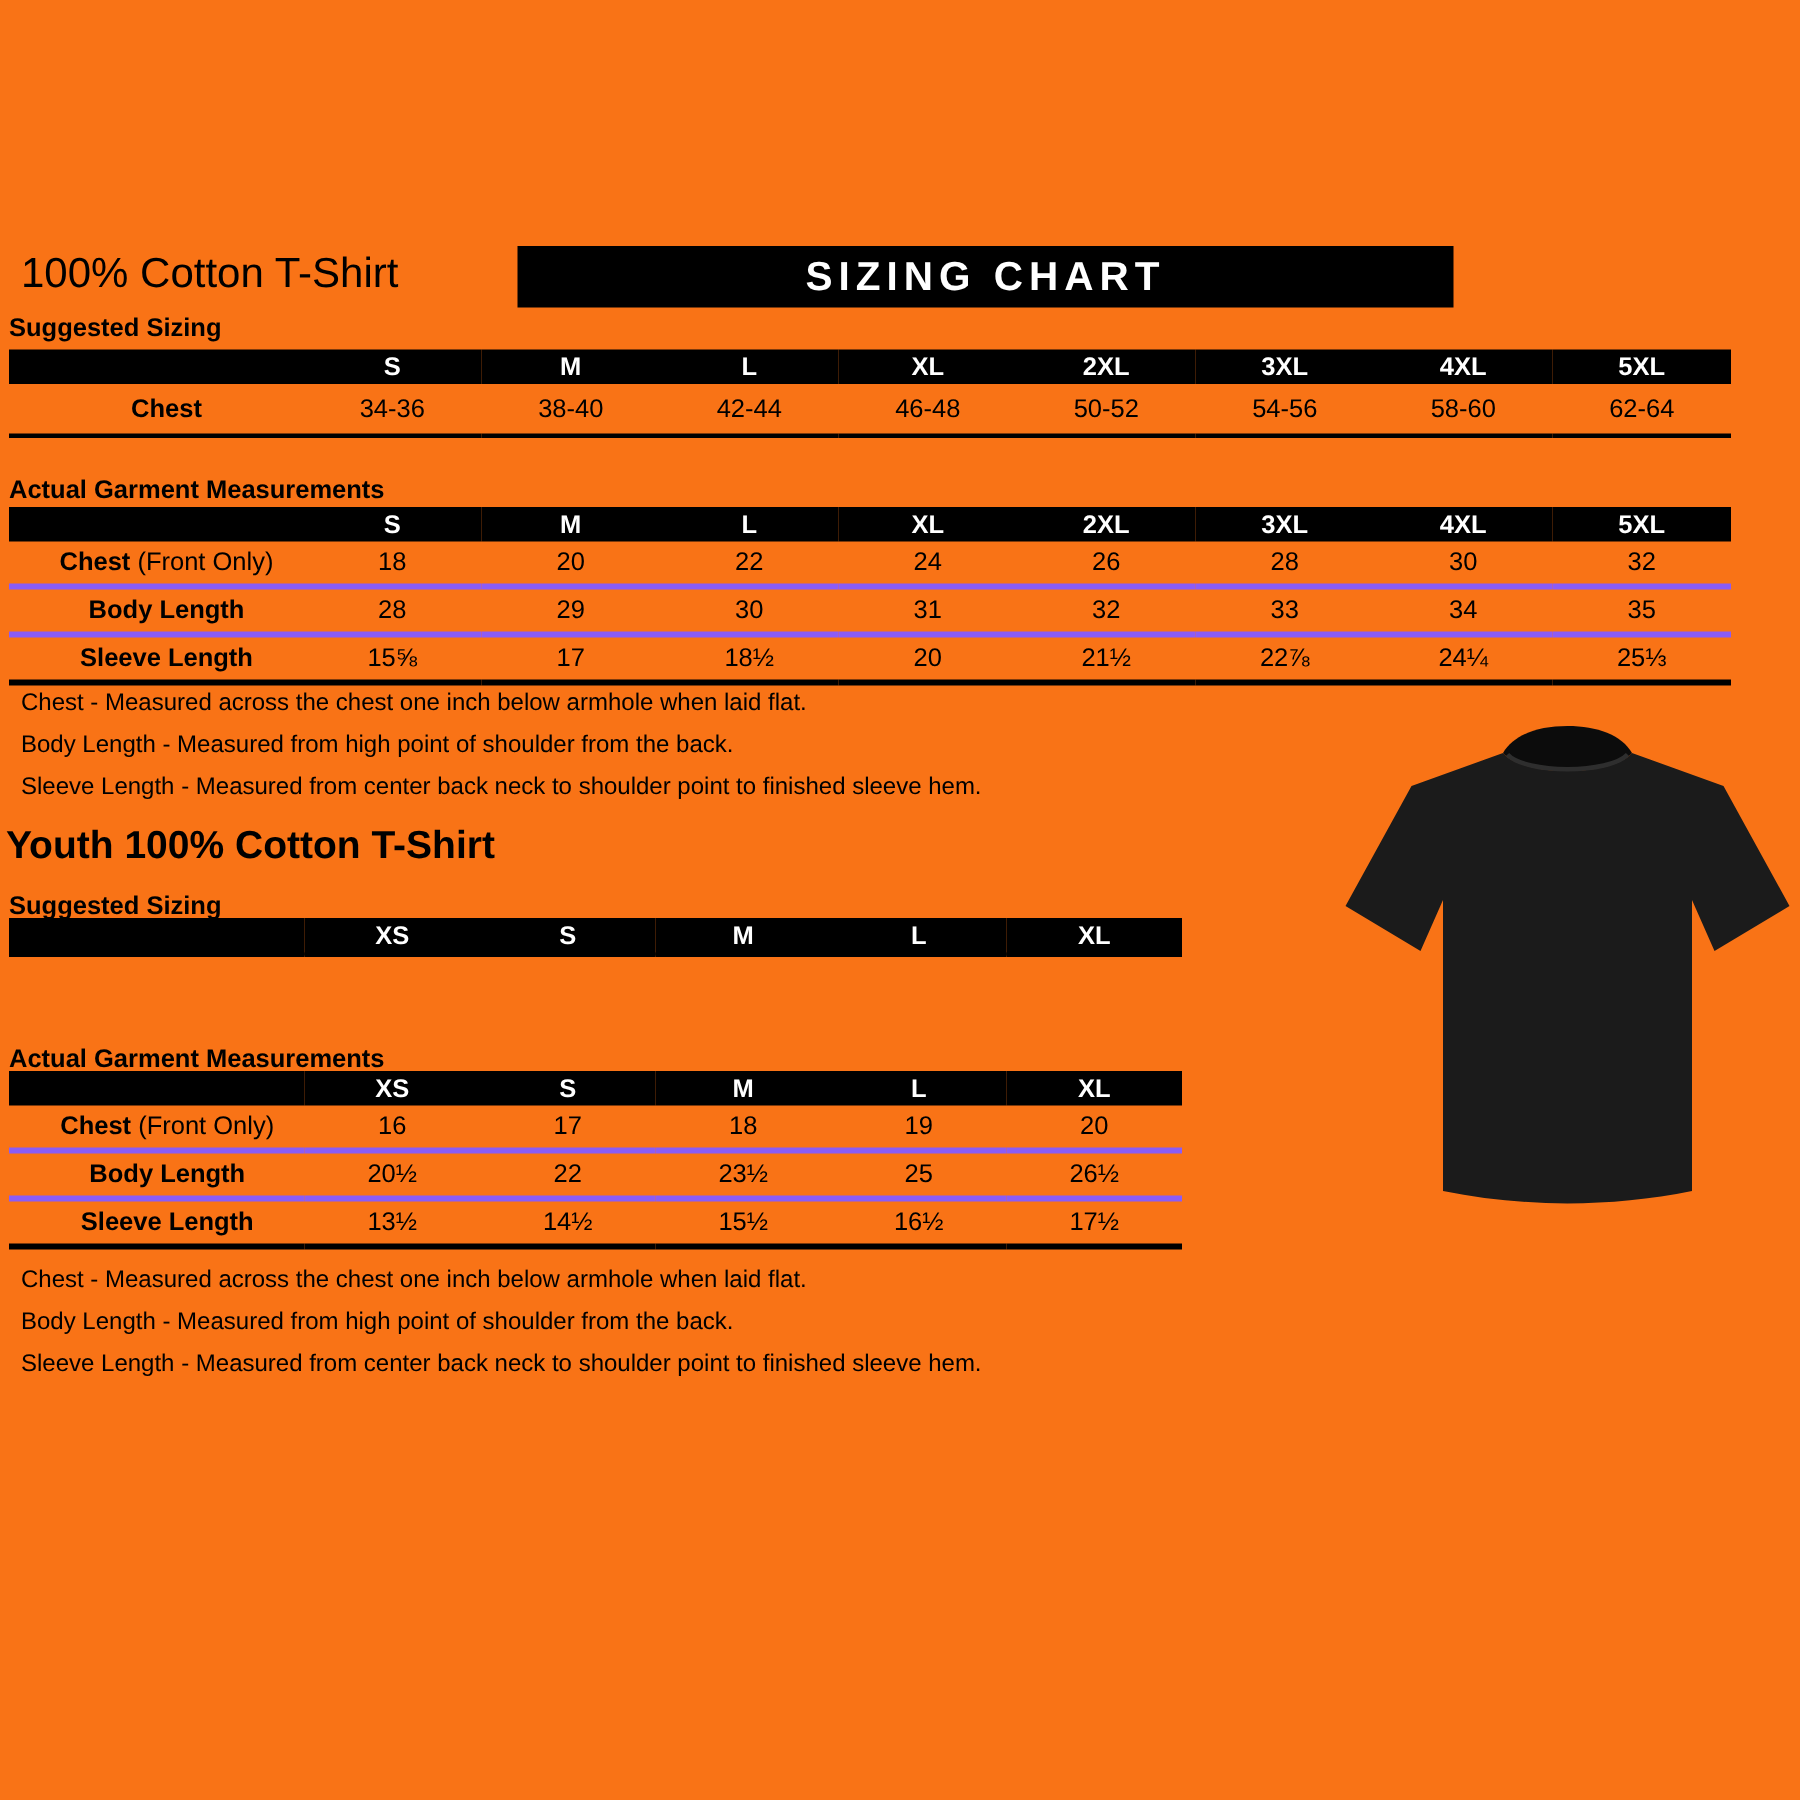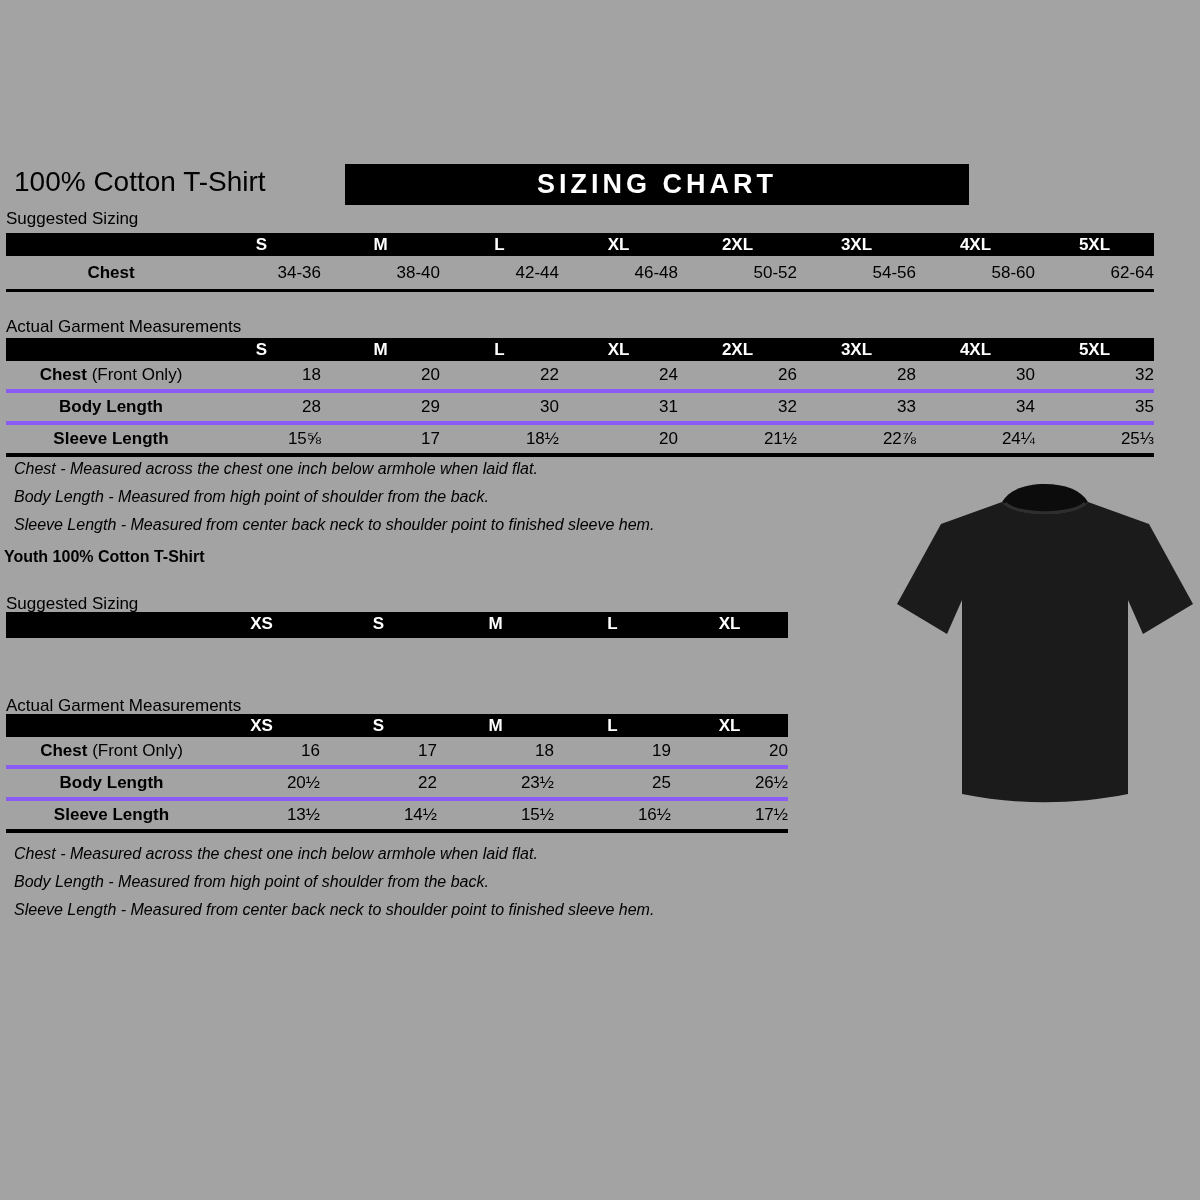--- a/index.html
+++ b/index.html
@@ -1,78 +1,78 @@
 <!DOCTYPE html>
 <html><head>
 <meta charset="utf-8">
 <style>
   html,body { margin:0; padding:0; }
   #canvas {
     position:relative;
     width:1200px; height:1200px;
-    background:#a3a3a3;
+    background:#f97316;
     font-family:"Liberation Sans", sans-serif;
     color:#000;
     overflow:hidden;
   }
 
   .abs { position:absolute; }
 
   .page-title {
     left:14px; top:166px;
     font-size:28px; font-weight:400;
   }
   .banner {
     left:345px; top:164px; width:624px; height:41px;
     background:#000; color:#fff;
     font-size:27px; font-weight:bold; letter-spacing:4px;
     text-align:center; line-height:41px;
   }
-  .section-label { font-size:17px; font-weight:400; }
+  .section-label { font-size:17px; font-weight:700; }
   .lbl-sugg1 { left:6px; top:209px; }
   .lbl-agm1  { left:6px; top:317px; }
-  .youth-title { left:4px; top:548px; font-size:16px; font-weight:bold; }
+  .youth-title { left:4px; top:548px; font-size:26px; font-weight:bold; }
   .lbl-sugg2 { left:6px; top:594px; }
   .lbl-agm2  { left:6px; top:696px; }
 
   table.szt {
     border-collapse:collapse; table-layout:fixed;
     font-size:17px;
   }
   table.szt .c-lbl { width:196px; }
   table.szt .c-sz  { width:119px; }
   table.szt.youth .c-lbl { width:197px; }
   table.szt.youth .c-sz  { width:117px; }
 
   table.szt tr.hdr th {
     background:#000; color:#fff;
     height:23px; padding:0;
     font-size:17px; font-weight:bold; text-align:center;
   }
   table.szt td {
-    text-align:right; height:28px; padding:0;
+    text-align:center; height:28px; padding:0;
   }
   table.szt tr.tall td { height:33px; }
   table.szt td.lbl {
     text-align:center; padding-left:14px; font-weight:bold;
   }
   table.szt td.lbl .rest { font-weight:400; }
   table.szt tr.sep td { border-top:4px solid #8b5cf6; }
   table.thin-bottom  { border-bottom:3px solid #000; }
   table.thick-bottom { border-bottom:4px solid #000; }
 
   .t1 { left:6px; top:233px; }
   .t2 { left:6px; top:338px; }
   .t3 { left:6px; top:612px; }
   .t4 { left:6px; top:714px; }
 
   .notes { font-size:16px; }
   .notes1 { left:14px; top:460px; width:840px; }
   .notes2 { left:14px; top:845px; width:840px; }
-  .notes .note { margin:0 0 10px 0; line-height:18px;font-style:italic; }
+  .notes .note { margin:0 0 10px 0; line-height:18px; }
 
   .tshirt-wrap { left:895px; top:478px; width:300px; height:350px; }
 </style>
 </head>
 <body>
 
 <div id="canvas">
 
   <div class="abs page-title">100% Cotton T-Shirt</div>
   <div class="abs banner">SIZING CHART</div>

